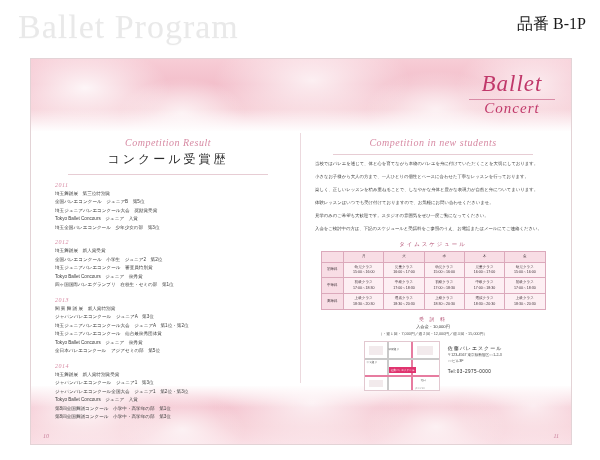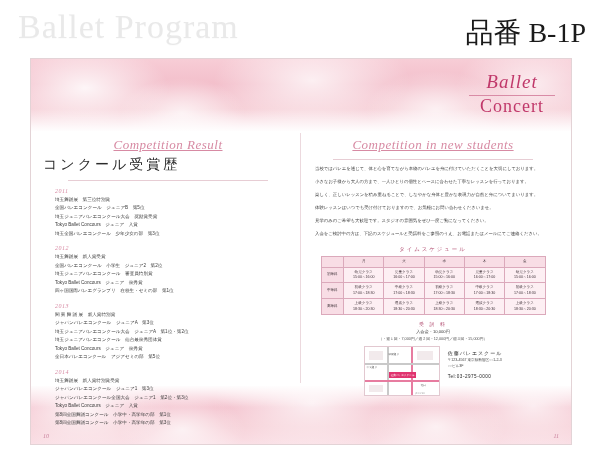--- a/index.html
+++ b/index.html
@@ -17,21 +17,21 @@
     position:absolute;left:18px;top:8px;
     font-family:"Liberation Serif", serif;
     font-size:34px;letter-spacing:1px;
     color:#e9e9e9;
     text-shadow:0 1px 0 #fcfcfc;
     white-space:nowrap;
   }
   #header-code{
     position:absolute;right:14px;top:14px;
     font-family:"Liberation Serif", serif;
-    font-size:28px;color:#1a1a1a;letter-spacing:0px;
+    font-size:16px;color:#1a1a1a;letter-spacing:0px;
     white-space:nowrap;
   }
   
   #spread{
     position:absolute;left:30px;top:58px;width:540px;height:385px;
     background:#ffffff;
     border:1px solid #e3d3d6;
     overflow:hidden;
   }
   .band{
@@ -53,42 +53,43 @@
   .band-fade-bottom{
     position:absolute;left:0;top:0;width:540px;height:22px;
     background:linear-gradient(180deg,rgba(255,255,255,.95),rgba(255,255,255,0));
   }
   
   #cover-logo{
     position:absolute;right:16px;top:12px;text-align:center;
     font-family:"Liberation Serif", serif;
     color:#c0386a;
   }
-  #cover-logo .l1{font-size:19px;font-style:italic;letter-spacing:1px;}
-  #cover-logo .l2{font-size:18px;letter-spacing:1px;margin-top:-2px;}
+  #cover-logo .l1{font-size:23px;font-style:italic;letter-spacing:1px;}
+  #cover-logo .l2{font-size:15px;font-style:italic;letter-spacing:1px;margin-top:-2px;}
   #cover-logo .rule{
     width:86px;height:1px;background:#d98ba6;margin:2px auto;
   }
   
   #gutter{
     position:absolute;left:269px;top:74px;width:1px;height:250px;
     background:#ecd9de;
   }
   
   #left-page{
     position:absolute;left:12px;top:78px;width:250px;height:250px;
   }
   .page-kicker{
     text-align:center;
     font-family:"Liberation Serif", serif;
     font-style:italic;
-    font-size:13px;color:#d78aa3;letter-spacing:.5px;text-decoration:underline;
+    font-size:10px;color:#d78aa3;letter-spacing:.5px;
   }
   .page-title{
-    font-size:14px;color:#2b2b2b;letter-spacing:3px;
+    text-align:center;
+    font-size:12px;color:#2b2b2b;letter-spacing:3px;
     margin-top:3px;
     font-family:Liberation Sans, sans-serif;
   }
   .page-rule{
     width:200px;height:1px;background:#e7cdd4;margin:6px auto 0 auto;
   }
   .award-group{margin:7px 0 0 12px;}
   .award-year{
     font-family:"Liberation Serif", serif;font-style:italic;
     font-size:6px;color:#d78aa3;letter-spacing:.5px;margin-bottom:2px;

